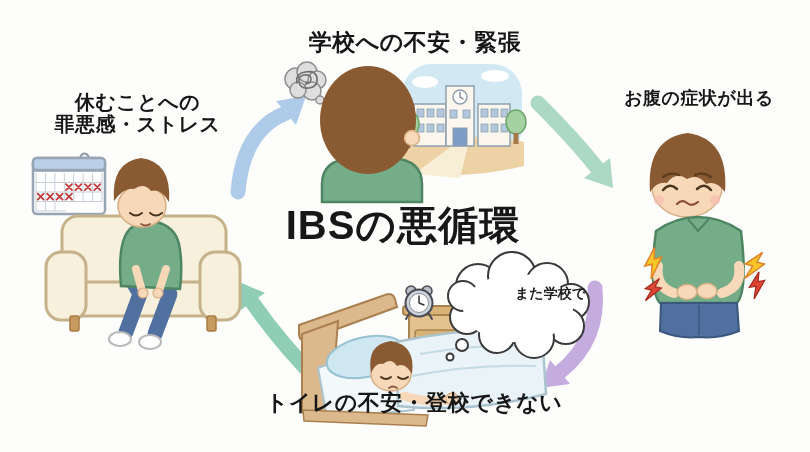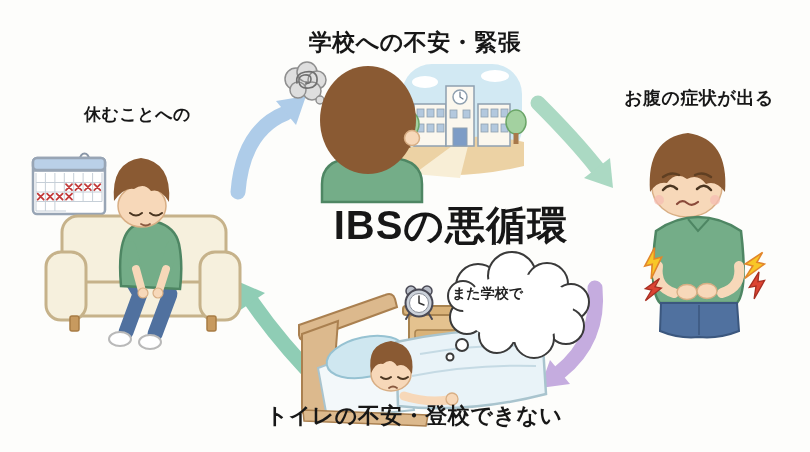--- a/index.html
+++ b/index.html
@@ -5,23 +5,23 @@
   html,body{margin:0;padding:0;background:#ffffff;}
   .stage{
     position:relative;width:810px;height:452px;background:#fdfdfb;overflow:hidden;
     font-family:"Liberation Sans","DejaVu Sans",sans-serif;color:#171717;
   }
   .stage svg{position:absolute;left:0;top:0;}
   .label{
     position:absolute;font-weight:700;text-align:center;line-height:1.12;
     color:#171717;white-space:nowrap;letter-spacing:0.5px;
   }
-  .title{font-weight:700;letter-spacing:1px;margin-left:48px;}
+  .title{font-weight:700;letter-spacing:1px;}
   .bubble-text{
-    position:absolute;text-align:left;font-weight:700;font-size:14px;line-height:19px;
+    position:absolute;text-align:right;font-weight:700;font-size:14px;line-height:19px;
     color:#222;white-space:nowrap;
   }
 </style>
 </head>
 <body>
 
 <div class="stage">
 
 <svg width="810" height="452" viewBox="0 0 810 452">
   <defs>
@@ -218,25 +218,26 @@
       </g>
       <ellipse cx="518" cy="308" rx="55" ry="34" fill="#ffffff"></ellipse>
     </g>
   </g>
 </svg>
 
 <div class="label" style="left:300px;top:30px;width:230px;font-size:23px;">学校への不安・緊張</div>
 
 <div class="label" style="left:594px;top:88px;width:210px;font-size:18px;">お腹の症状が出る</div>
 
-<div class="label" style="left:30px;top:105px;width:215px;font-size:17px;">
+<div class="label" style="left:30px;top:91px;width:215px;font-size:20px;">
   <div>休むことへの</div>
+  <div>罪悪感・ストレス</div>
 </div>
 
-<div class="label" style="left:264px;top:404px;width:300px;font-size:22px;">トイレの不安・登校できない</div>
+<div class="label" style="left:264px;top:391px;width:300px;font-size:22px;">トイレの不安・登校できない</div>
 
 <div class="label title" style="left:278px;top:203px;width:250px;font-size:40px;">IBSの悪循環</div>
 
 <div class="bubble-text" style="left:452px;top:284px;width:134px;">
   <div>また学校で</div>
 </div>
 
 </div>
 
 </body></html>

